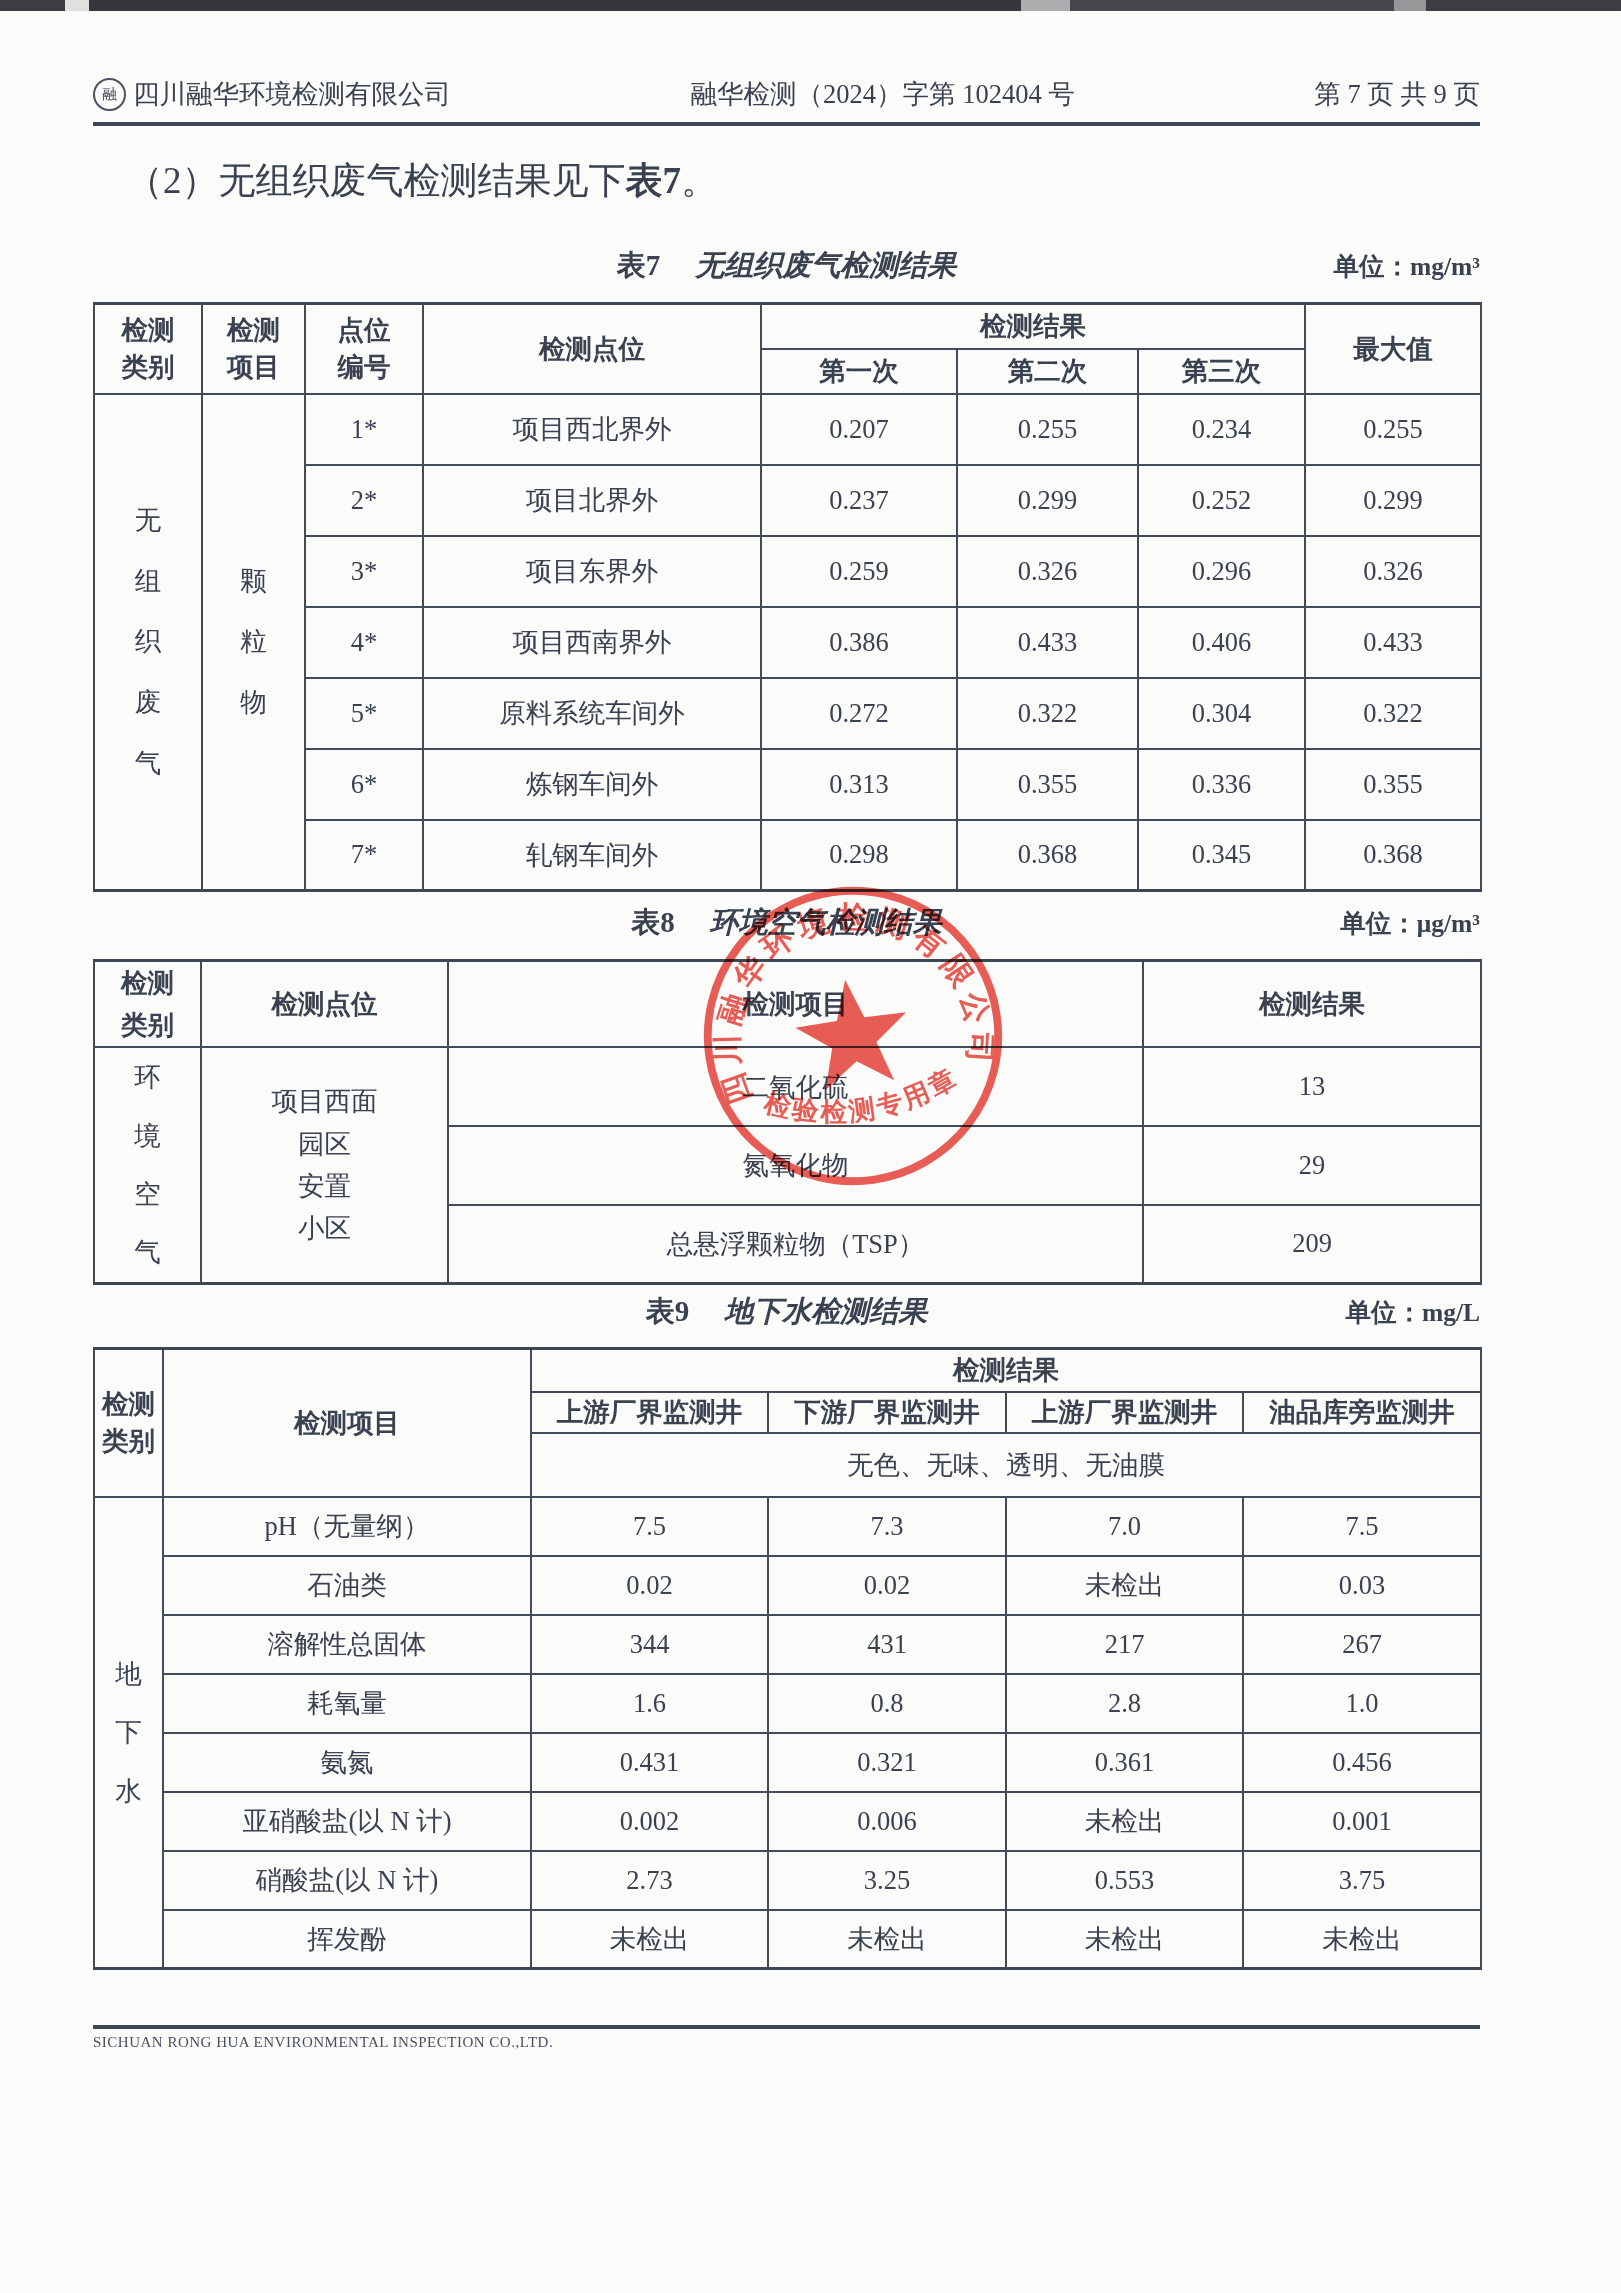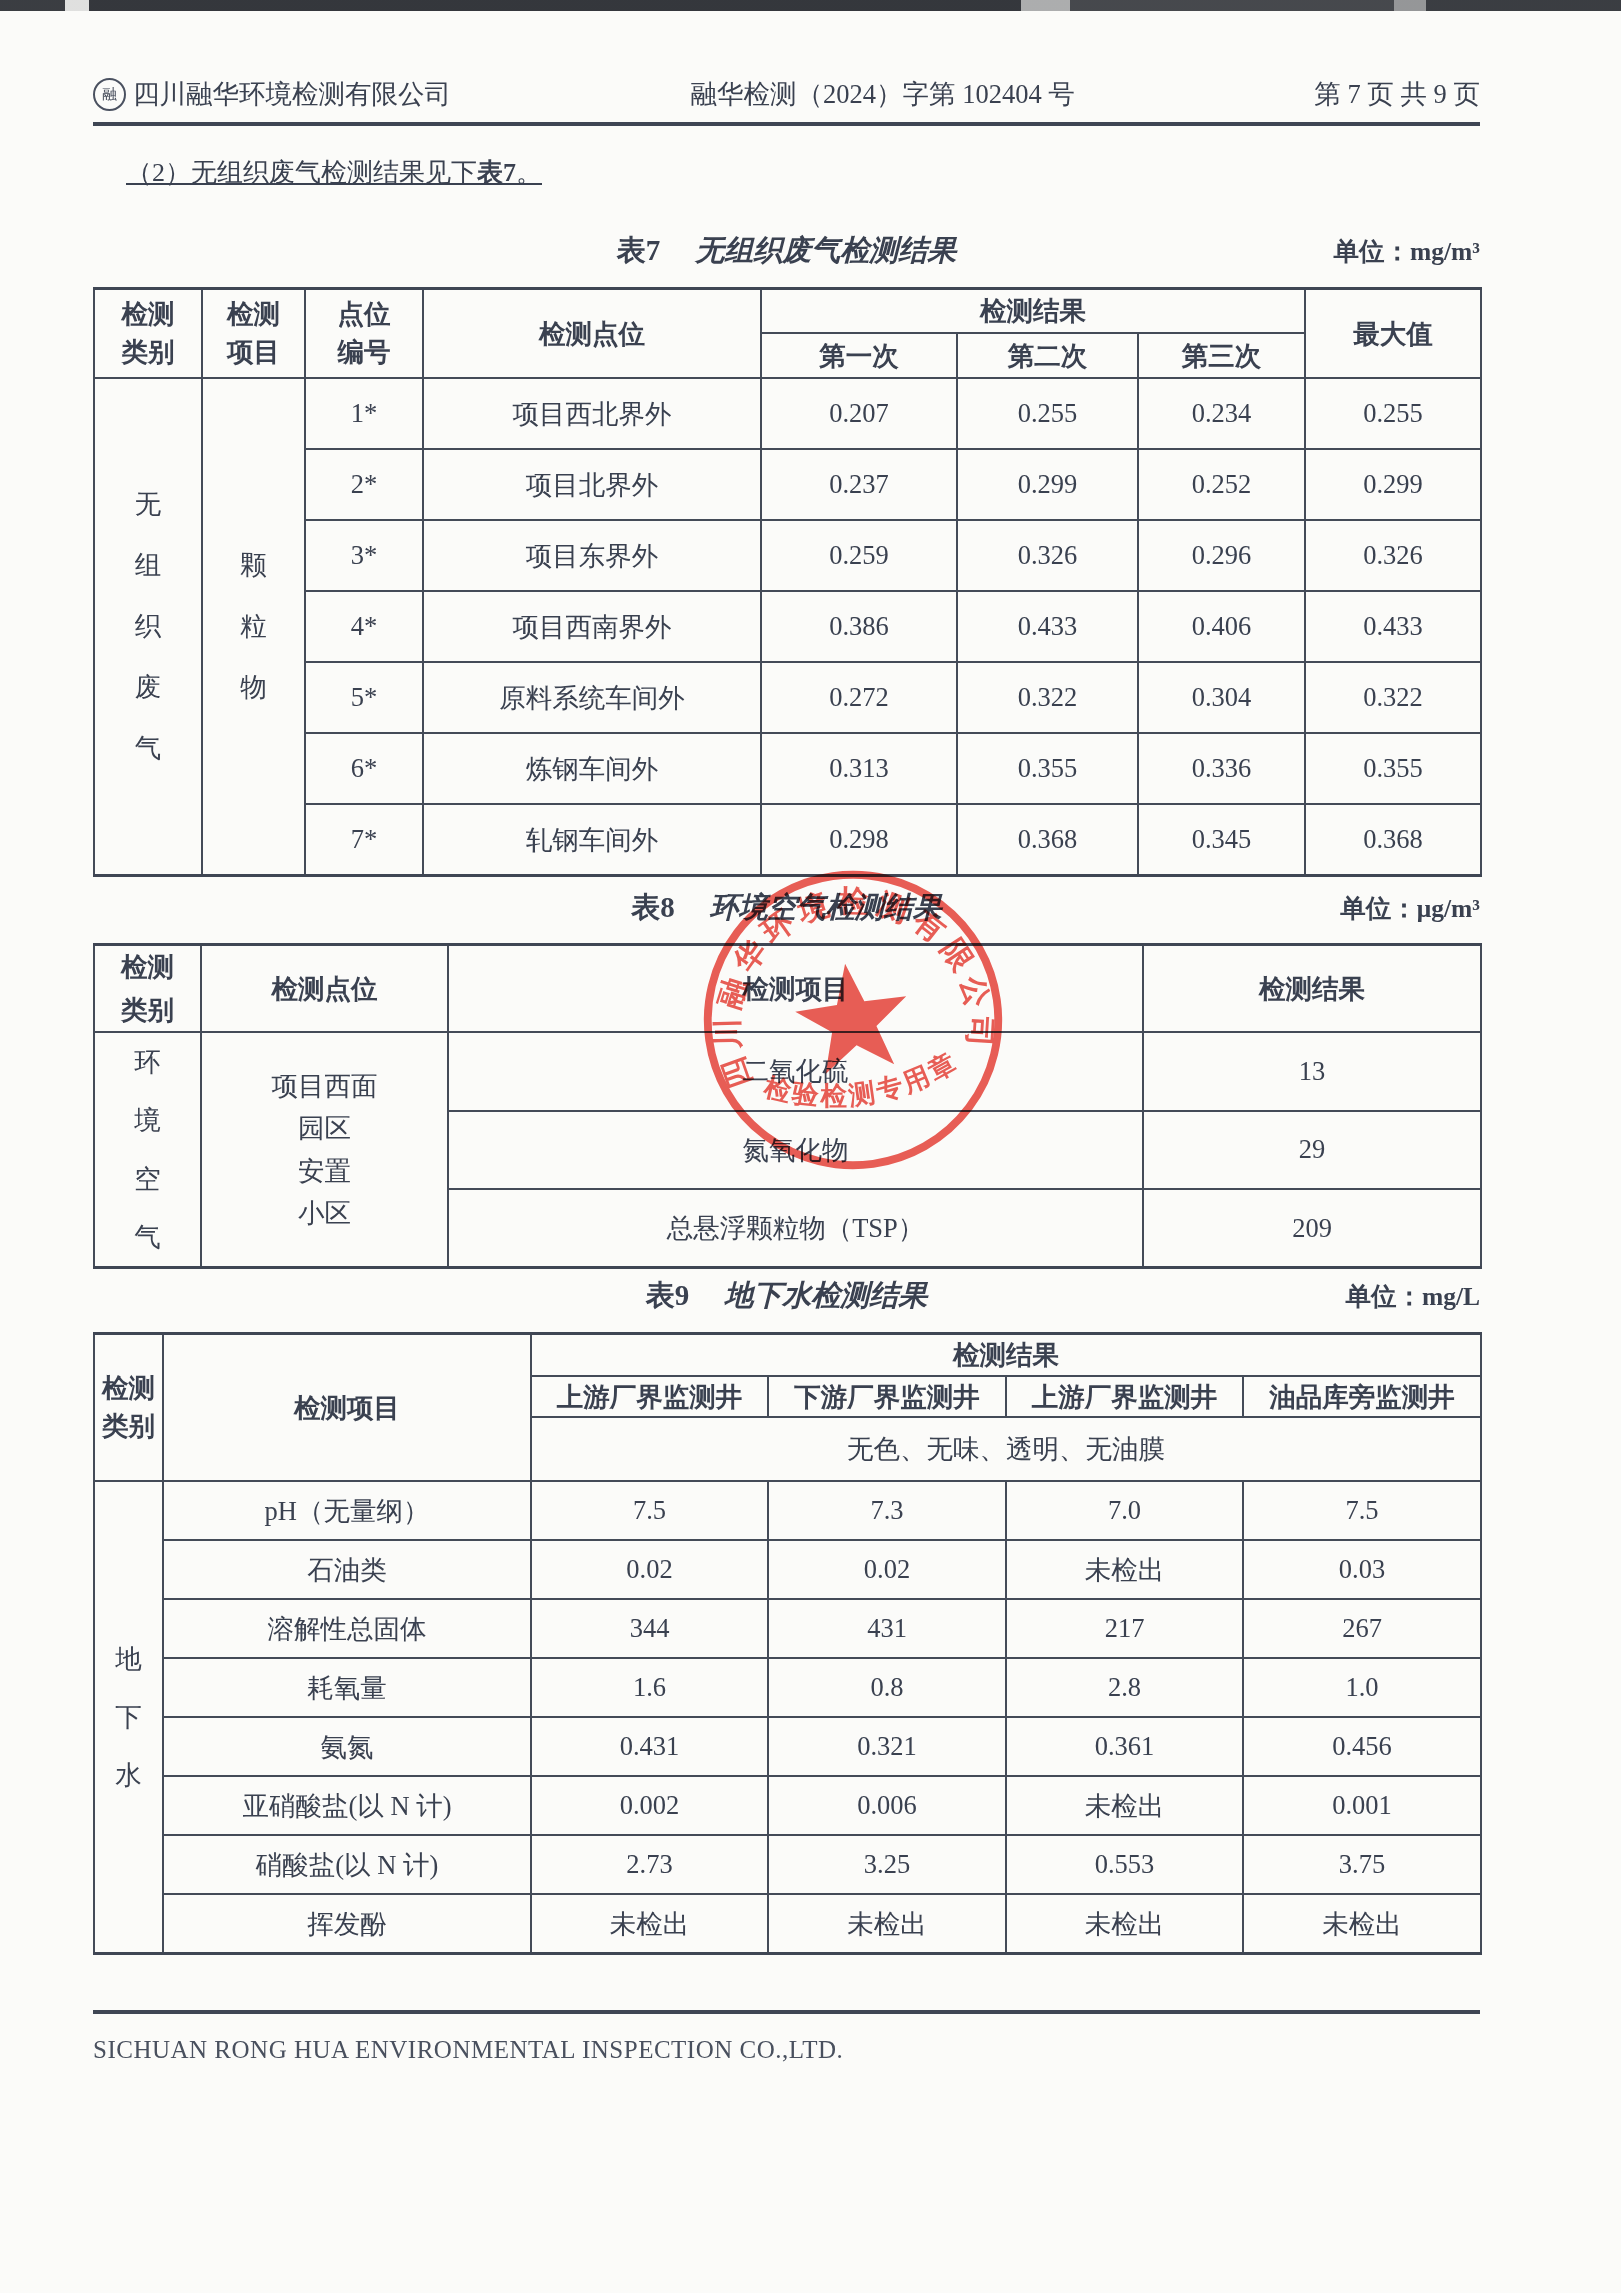--- a/index.html
+++ b/index.html
@@ -25,21 +25,21 @@
 
   .doc-header { display:flex; justify-content:space-between; align-items:center; font-size:26.5px; }
   .header-left { display:flex; align-items:center; gap:6.9px; }
   .logo {
     width:33px; height:33px; border:2px solid #4a5160; border-radius:50%;
     display:flex; align-items:center; justify-content:center;
     font-size:14.7px; line-height:1; flex:0 0 auto;
   }
   .header-rule { height:3.9px; background:#3f4654; margin-top:9.8px; }
 
-  .section-intro { font-size:26px; margin:29px 0 0 33px; line-height:1.4;text-decoration:underline; }
+  .section-intro { font-size:37px; margin:29px 0 0 33px; line-height:1.4; }
   .section-intro b { font-weight:bold; }
 
   .table-caption { position:relative; width:1387px; text-align:center; font-size:29px;
                    font-weight:bold; margin-top:37px; height:45px; line-height:45px; }
   .table-caption .cap-name { margin-left:35px;font-style:italic; }
   .table-caption .unit { position:absolute; right:0; top:1px; font-size:25.5px; font-weight:bold; }
 
   table.t { border-collapse:collapse; table-layout:fixed; width:1387px;
             font-size:26.5px; text-align:center; margin-top:13.7px;
             border:2.9px solid #3f4654; border-top-width:3.9px; border-bottom-width:3.9px; }
@@ -64,21 +64,21 @@
   .t9 tr.hr3 { height:64px; }
   .t9 tr.hr3 td { font-weight:normal; }
   .t9 tbody tr { height:59px; }
 
   .t8-wrap { position:relative; }
   .stamp { position:absolute; left:603px; top:-80px; pointer-events:none;
            mix-blend-mode:multiply; }
 
   .footer { margin-top:55px; }
   .footer-rule { height:3.9px; background:#3f4654; }
-  .footer-text { font-size:25px; letter-spacing:0.5px; margin-top:22px; color:#49505e; }
+  .footer-text { font-size:15px; letter-spacing:0.5px; margin-top:5px; color:#49505e; }
 </style>
 </head>
 <body>
 
 <div class="page">
   <div class="scan-strip"></div>
   <div class="content">
 
     <header class="doc-header">
       <div class="header-left">

